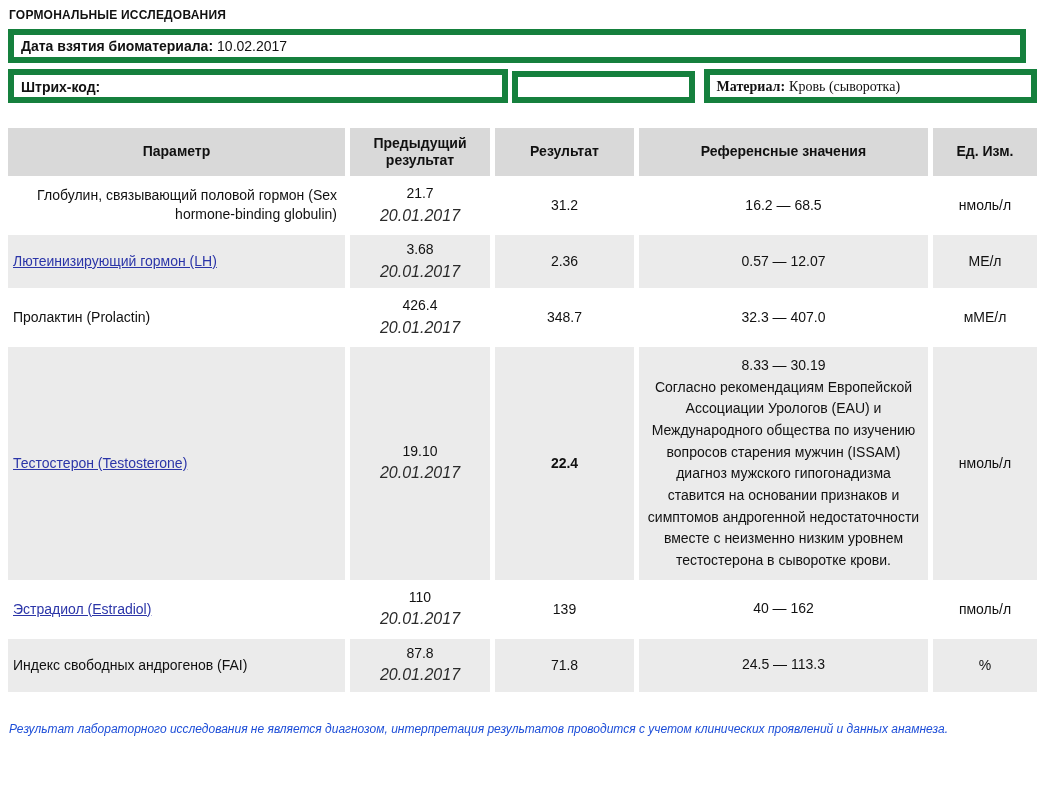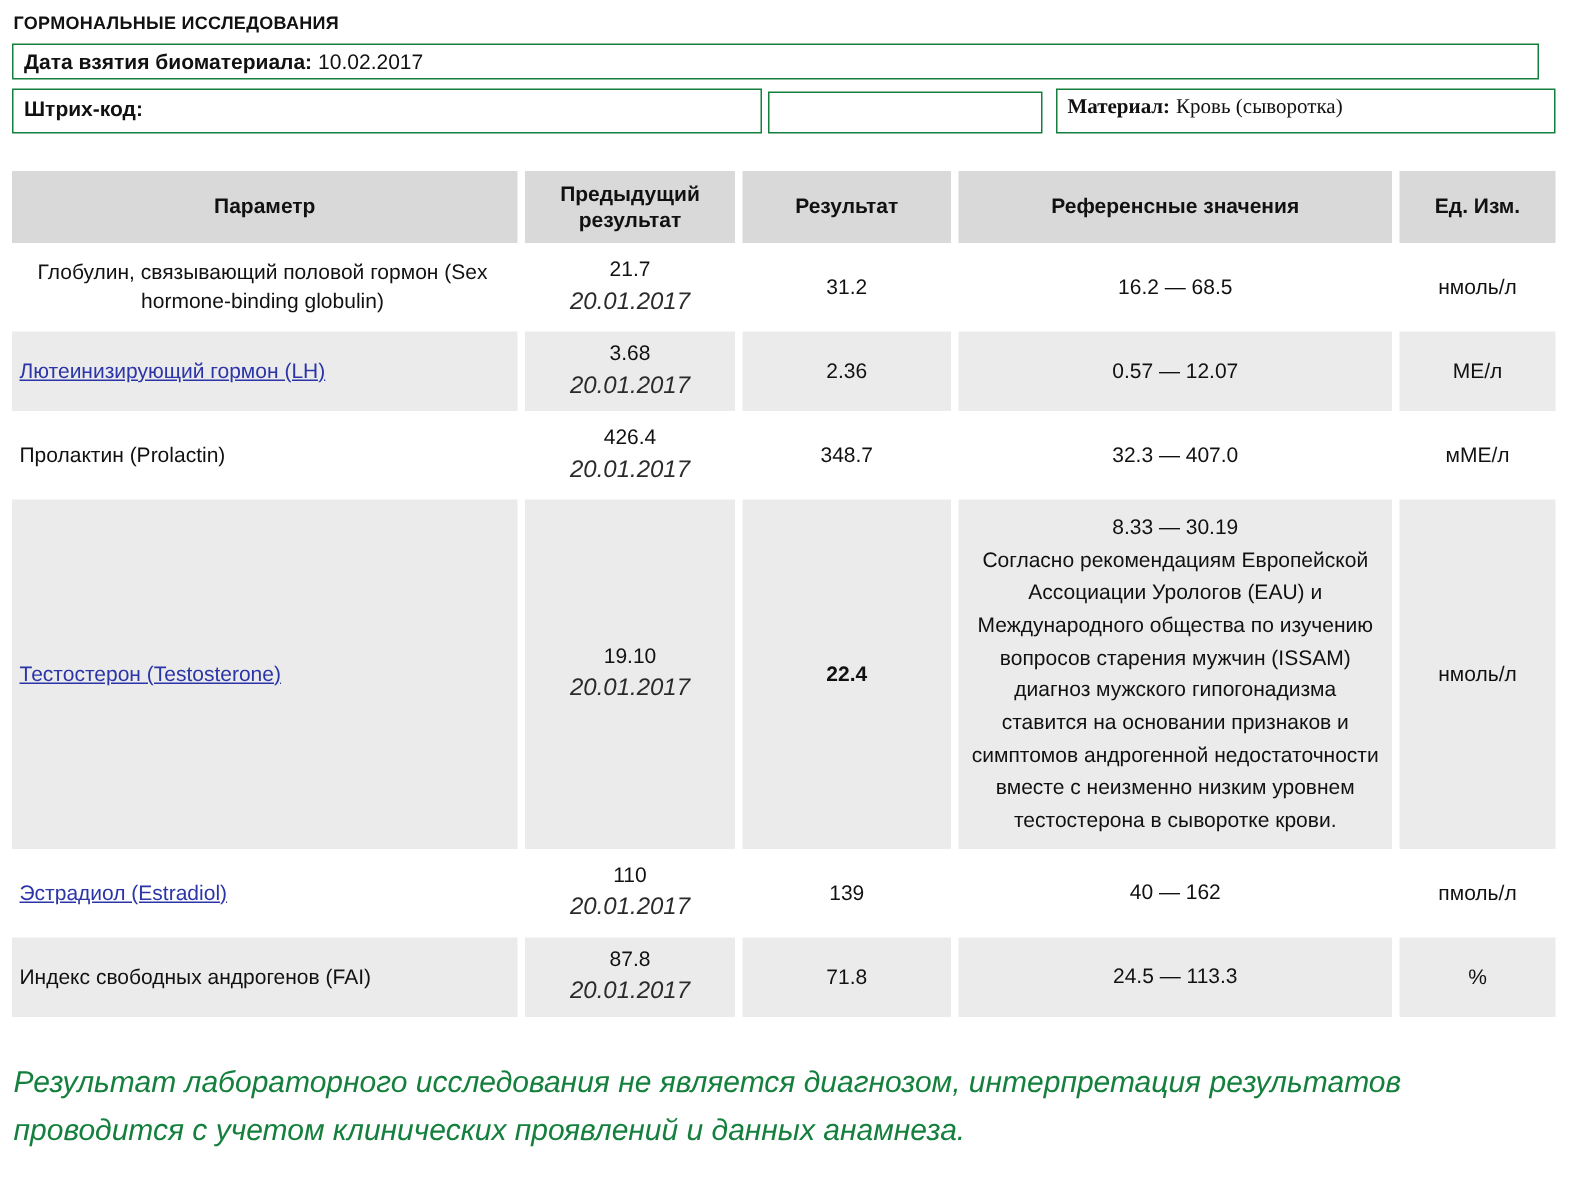--- a/index.html
+++ b/index.html
@@ -13,21 +13,21 @@
   .page { width: 1059px; padding: 6px 22px 10px 8px; }
 
   h1.title {
     font-size: 12px;
     font-weight: 700;
     margin: 2px 0 7px 1px;
     letter-spacing: 0.2px;
   }
 
   .box {
-    border: 1px solid #15803d;
+    border: 6px solid #15803d;
     padding: 2px 7px;
     background: #ffffff;
   }
   .date-bar { width: 1018px; margin-bottom: 6px; padding: 3px 7px; }
   .meta-flex { display: flex; margin-bottom: 25px; }
   .barcode-bar { width: 504px; min-height: 28px; padding-top: 4px; }
   .barcode-input { width: 184px; min-height: 28px; margin-left: 4px; margin-top: 2px; }
   .material-bar { width: 336px; min-height: 28px; margin-left: 9px; padding-top: 4px; font-family: Liberation Serif, serif; }
   .b { font-weight: 700; }
   .label-gap { margin-right: 4px; }
@@ -52,42 +52,42 @@
   }
   .cell.head {
     background: #d9d9d9;
     font-weight: 700;
     min-height: 48px;
     line-height: 1.25;
   }
   .cell.shaded { background: #ebebeb; }
   .cell.param {
     align-items: flex-start;
-    text-align: center;
+    text-align: right;
     padding-left: 5px;
   }
   .prev-date {
     font-size: 16px;
     font-style: italic;
     color: #2b2b2b;
     margin-top: 1px;
   }
   .ref-cell { line-height: 1.55; padding-top: 8px; padding-bottom: 8px; }
   .bold { font-weight: 700; }
   a.param-link, span.link {
     color: #2b35a8;
     text-decoration: underline;
     cursor: pointer;
   }
   .footer-note {
     margin: 28px 0 0 1px;
     max-width: 945px;
     font-style: italic;
-    font-size: 20px;
-    color: #15803d;
+    font-size: 12px;
+    color: #1d4ed8;
     line-height: 1.6;
   }
 </style>
 </head>
 <body>
 
 <div class="page">
 
   <h1 class="title">ГОРМОНАЛЬНЫЕ ИССЛЕДОВАНИЯ</h1>
 

